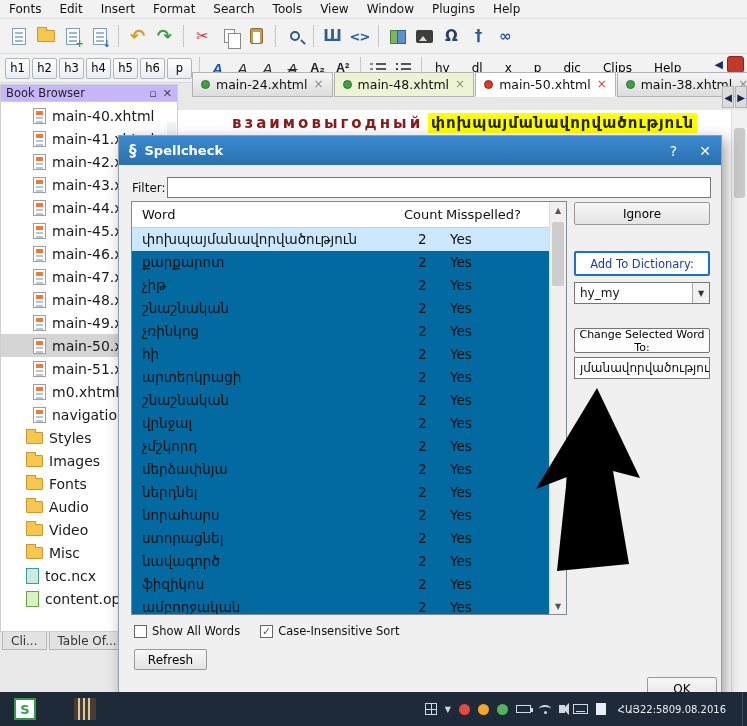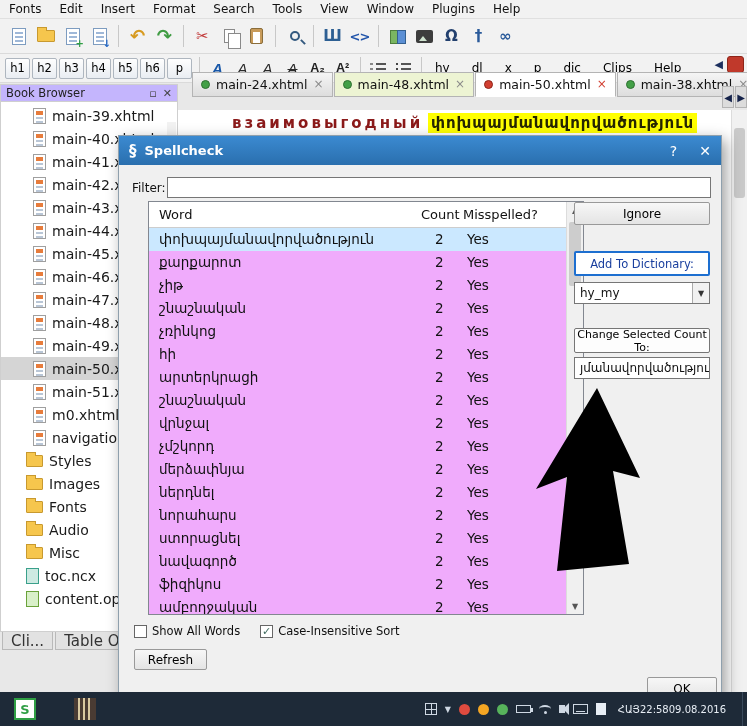--- a/index.html
+++ b/index.html
@@ -90,21 +90,21 @@
   .fi-doc::after{content:"";position:absolute;left:2px;right:2px;top:8px;height:2px;background:#b9c6d6;box-shadow:0 4px 0 #b9c6d6;}
   .fi-folder{flex:none;width:17px;height:12px;background:#f6c64d;border:1px solid #c8992f;border-radius:1px;position:relative;}
   .fi-folder::before{content:"";position:absolute;left:-1px;top:-4px;width:8px;height:3px;background:#f6c64d;border:1px solid #c8992f;border-bottom:none;}
   .fi-root{flex:none;width:13px;height:16px;border:1px solid #58a058;background:#d9f0d9;position:relative;}
   .ncx .fi-root{background:#cdeae2;border-color:#3aa08b;}
   .opf .fi-root{background:#d9f0c9;border-color:#6aa23a;}
   .bb-scroll{position:absolute;right:1px;top:20px;width:9px;bottom:2px;background:#f2f2f2;}
   .bb-thumb{position:absolute;left:1px;right:1px;top:45px;height:185px;background:#c6c6c6;border-radius:4px;}
   .dock-tabs{position:absolute;left:2px;top:632px;display:flex;gap:2px;}
   .dock-tab{height:18px;padding:1px 8px;background:#e2e2e2;border:1px solid #b9b9b9;border-top:none;
-    font-size:15px;color:#333;display:flex;align-items:center;}
+    font-size:12px;color:#333;display:flex;align-items:center;}
 
   
   .tabbar{position:absolute;left:178px;top:71px;right:25px;height:26px;display:flex;align-items:center;margin-left:14px;}
   .tab{height:25px;display:flex;align-items:center;gap:6px;padding:0 8px;border:1px solid #b4b4b4;
     background:linear-gradient(#f5f5f5,#dddddd);font-size:12.5px;margin-right:1px;white-space:nowrap;}
   .tab.active{background:#fff;border-bottom-color:#fff;}
   .tab.tinted{background:#edf4d3;}
   .tab-dot{width:9px;height:9px;border-radius:50%;background:#43a047;border:1px solid #2e7031;}
   .tab.active .tab-dot{background:#d23f31;border-color:#8e2418;}
   .tab-x{color:#8a8a8a;font-size:12px;line-height:1;}
@@ -125,21 +125,21 @@
   .dialog{position:absolute;left:118px;top:135px;width:604px;height:566px;background:#f0f0f0;
     border:1px solid #8fa0ad;box-shadow:4px 5px 14px rgba(0,0,0,.38);z-index:10;}
   .dlg-title{position:absolute;left:0;top:0;right:0;height:29px;
     background:linear-gradient(#3b8ad1,#2a6fae);display:flex;align-items:center;padding:0 10px;color:#fff;}
   .dlg-badge{font-size:15px;font-weight:bold;margin-right:8px;}
   .dlg-name{font-size:13px;font-weight:bold;}
   .dlg-btns{margin-left:auto;display:flex;gap:22px;font-size:14px;}
   .filter-label{position:absolute;left:13px;top:45px;font-size:12px;}
   .filter-input{position:absolute;left:48px;top:41px;width:544px;height:21px;background:#fff;
     border:1px solid #767676;font-size:12px;padding:0 5px;font-family:"DejaVu Sans",sans-serif;}
-  .sc-table{position:absolute;left:29px;top:65px;width:436px;height:414px;background:#f0abfc;
+  .sc-table{position:absolute;left:12px;top:65px;width:436px;height:414px;background:#0369a1;
     border:1px solid #828790;overflow:hidden;}
   .sc-head{position:relative;height:26px;border-bottom:1px solid #cdcdcd;font-size:13px;background:#fff;}
   .sc-head span{position:absolute;top:5px;}
   .h-word{left:10px;}
   .h-count{left:272px;}
   .h-missp{left:314px;}
   .sc-row{position:relative;height:23px;font-size:13.5px;}
   .sc-row.selected{background:#cbe8ff;}
   .sc-row span{position:absolute;top:3px;white-space:nowrap;}
   .c-word{left:10px;max-width:255px;overflow:hidden;}
@@ -336,24 +336,20 @@
     <div class="bb-header">
       <span>Book Browser</span>
       <span class="bb-hbtns">
         <span>▫</span>
         <span>✕</span>
       </span>
     </div>
     <div class="bb-tree">
       <div>
 
-          <div class="bb-row bb-file">
-            <span class="fi-doc"></span>
-            <span>main-39.xhtml</span>
-          </div>
 
           <div class="bb-row bb-file">
             <span class="fi-doc"></span>
             <span>main-40.xhtml</span>
           </div>
 
           <div class="bb-row bb-file">
             <span class="fi-doc"></span>
             <span>main-41.xhtml</span>
           </div>
@@ -433,20 +429,24 @@
           <div class="bb-row bb-folder">
             <span class="fi-folder"></span>
             <span>Fonts</span>
           </div>
 
           <div class="bb-row bb-folder">
             <span class="fi-folder"></span>
             <span>Audio</span>
           </div>
 
+          <div class="bb-row bb-folder">
+            <span class="fi-folder"></span>
+            <span>Video</span>
+          </div>
 
           <div class="bb-row bb-folder">
             <span class="fi-folder"></span>
             <span>Misc</span>
           </div>
         </div>
       <div>
 
           <div class="bb-row bb-root ncx">
             <span class="fi-root"></span>
@@ -638,21 +638,21 @@
         <span class="sc-arrow down">▼</span>
       </div>
     </div>
 
     <button class="btn b-ignore">Ignore</button>
     <button class="btn b-adddict">Add To Dictionary:</button>
     <div class="combo cb-dict">
       <span class="cval">hy_my</span>
       <span class="carr">▼</span>
     </div>
-    <button class="btn b-changesel">Change Selected Count To:</button>
+    <button class="btn b-changesel">Change Selected Word To:</button>
     <div class="combo cb-change">
       <span class="cval">յմանավորվածություն</span>
 
     </div>
 
     <div class="chk-row">
       <span class="chk">
         <span class="box"></span>
         <span>Show All Words</span>
       </span>

